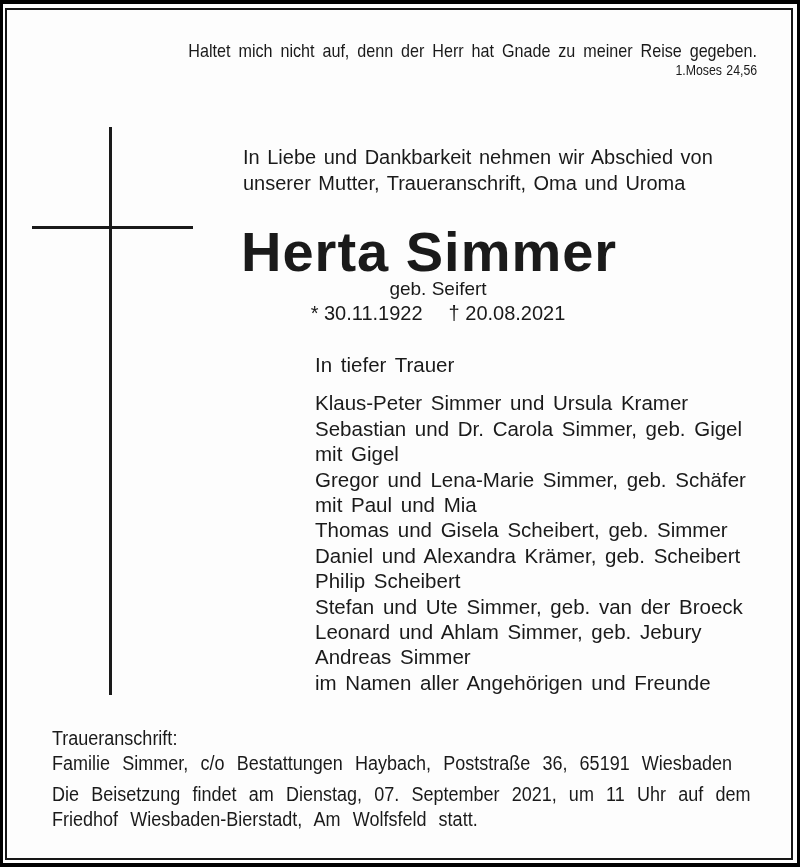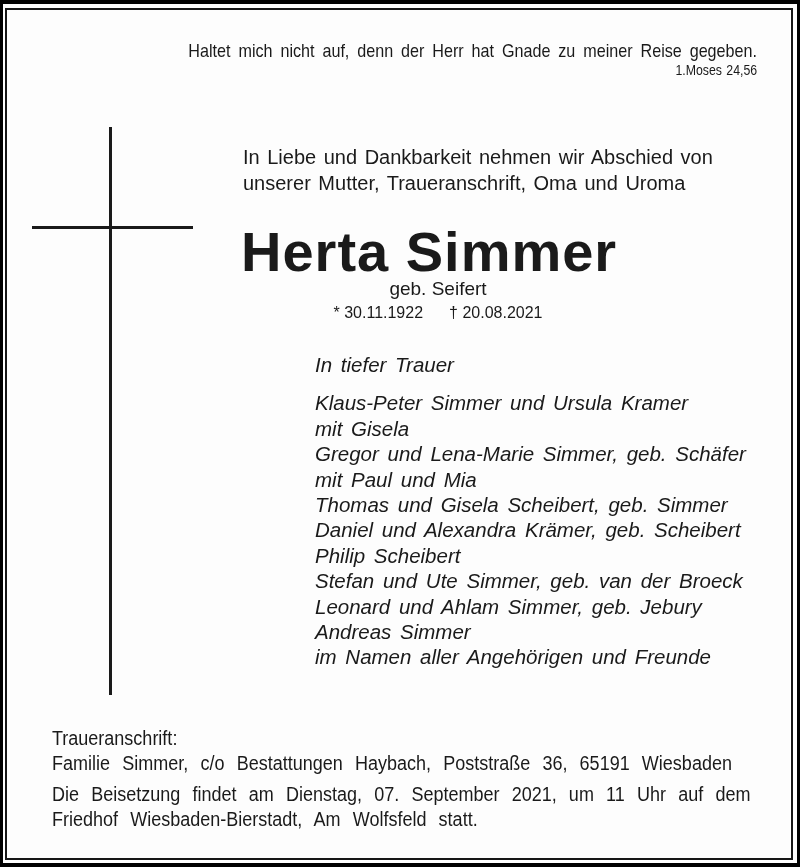--- a/index.html
+++ b/index.html
@@ -25,26 +25,26 @@
   .cross-h{left:32px;top:226px;width:161px;height:3px;background:#1a1a1a;}
 
   .intro{left:243px;top:124px;font-size:20px;line-height:26px;word-spacing:2px;margin-top:20px;}
   .intro div{white-space:nowrap;}
 
   .name{left:241px;top:224px;font-size:56px;font-weight:bold;line-height:1;
         letter-spacing:1px;white-space:nowrap;}
 
   .geb{left:243px;top:279px;width:390px;text-align:center;font-size:19px;line-height:20px;}
   .dates{left:243px;top:302px;width:390px;display:flex;justify-content:center;
-         gap:26px;font-size:16px;line-height:22px;text-align:center;}
+         gap:26px;font-size:20px;line-height:22px;text-align:center;}
   .dates span{white-space:nowrap;}
 
   .mourners{left:315px;top:352px;font-size:20.5px;line-height:25.4px;word-spacing:3px;}
   .mourners .names{margin-top:13px;}
-  .mourners div{white-space:nowrap;font-style:italic;}
+  .mourners div{white-space:nowrap;}
 
   .footer{left:52px;top:726px;font-size:20px;line-height:24.5px;word-spacing:8px;}
   .footer .funeral{margin-top:7px;}
   .footer .ln{white-space:nowrap;}
 </style>
 </head>
 <body>
 
 <div class="sheet"></div>
 <div class="frame"></div>
@@ -72,21 +72,22 @@
 
 <div class="abs dates">
   <span>* 30.11.1922</span>
   <span>† 20.08.2021</span>
 </div>
 
 <div class="abs mourners">
   <div>In tiefer Trauer</div>
   <div class="names">
     <div>Klaus-Peter Simmer und Ursula Kramer</div>
-    <div>mit Gisela</div>
+    <div>Sebastian und Dr. Carola Simmer, geb. Gigel</div>
+    <div>mit Gigel</div>
     <div>Gregor und Lena-Marie Simmer, geb. Schäfer</div>
     <div>mit Paul und Mia</div>
     <div>Thomas und Gisela Scheibert, geb. Simmer</div>
     <div>Daniel und Alexandra Krämer, geb. Scheibert</div>
     <div>Philip Scheibert</div>
     <div>Stefan und Ute Simmer, geb. van der Broeck</div>
     <div>Leonard und Ahlam Simmer, geb. Jebury</div>
     <div>Andreas Simmer</div>
     <div>im Namen aller Angehörigen und Freunde</div>
   </div>

